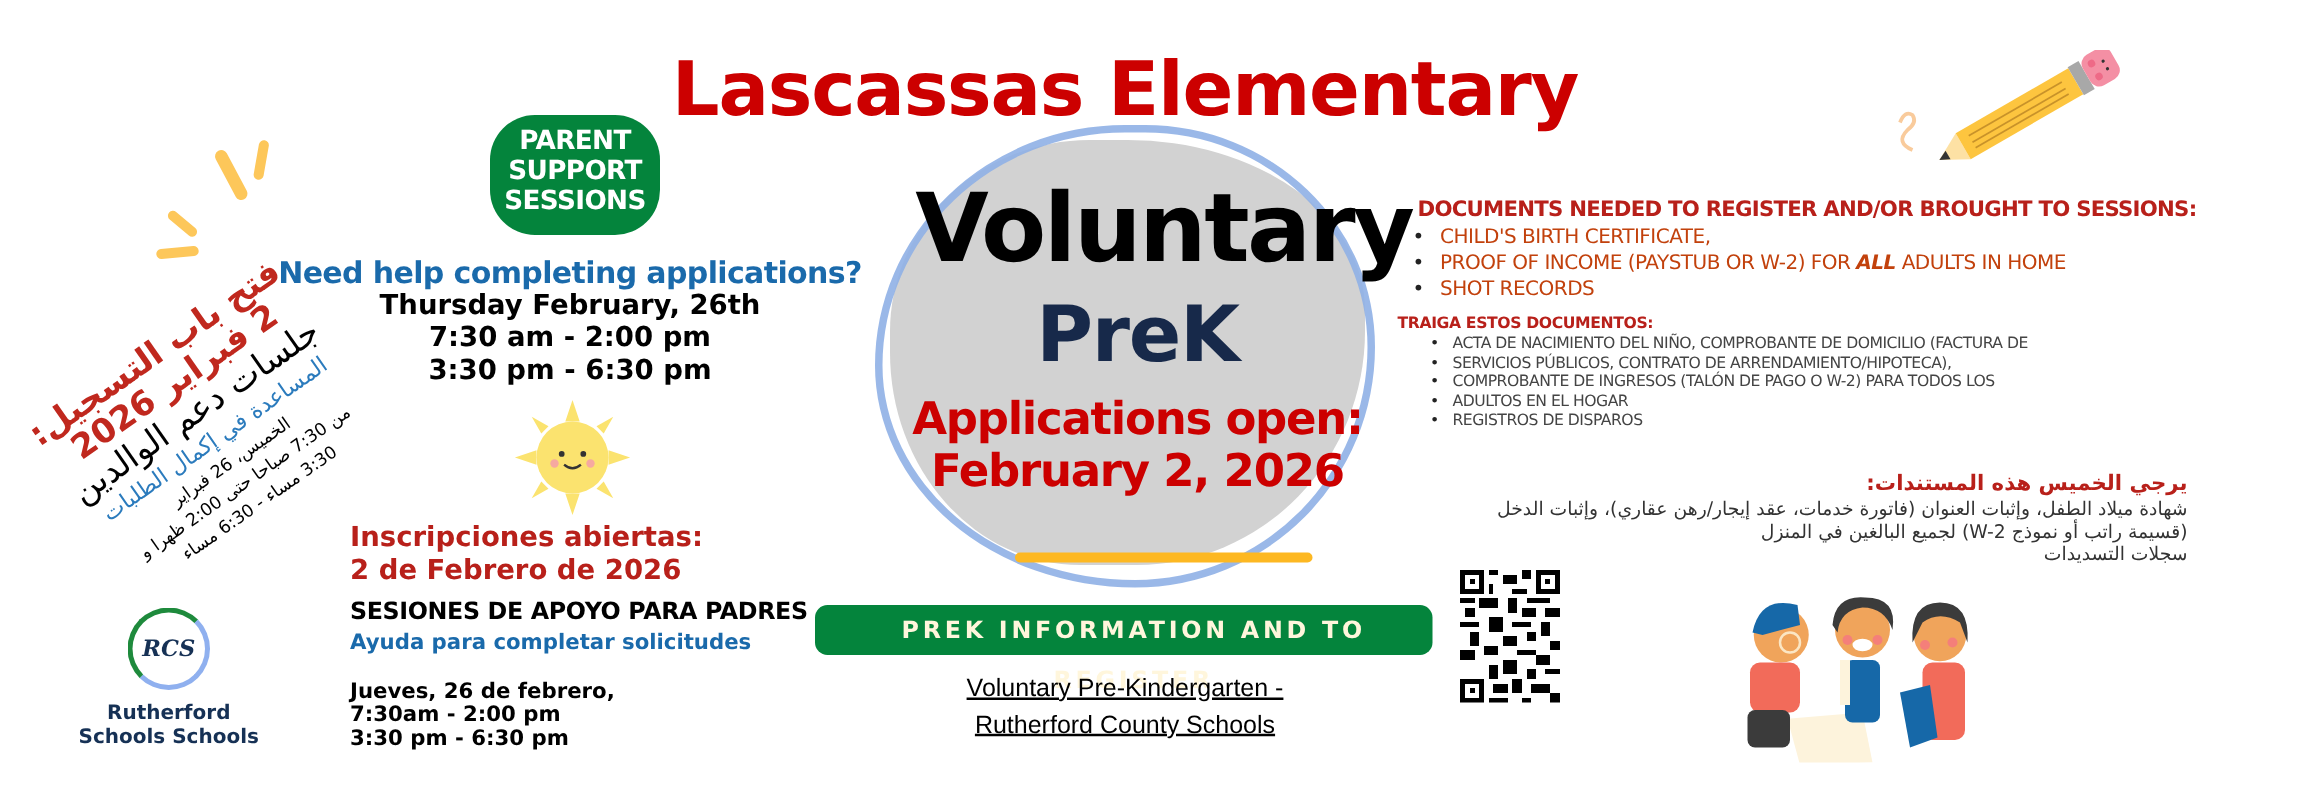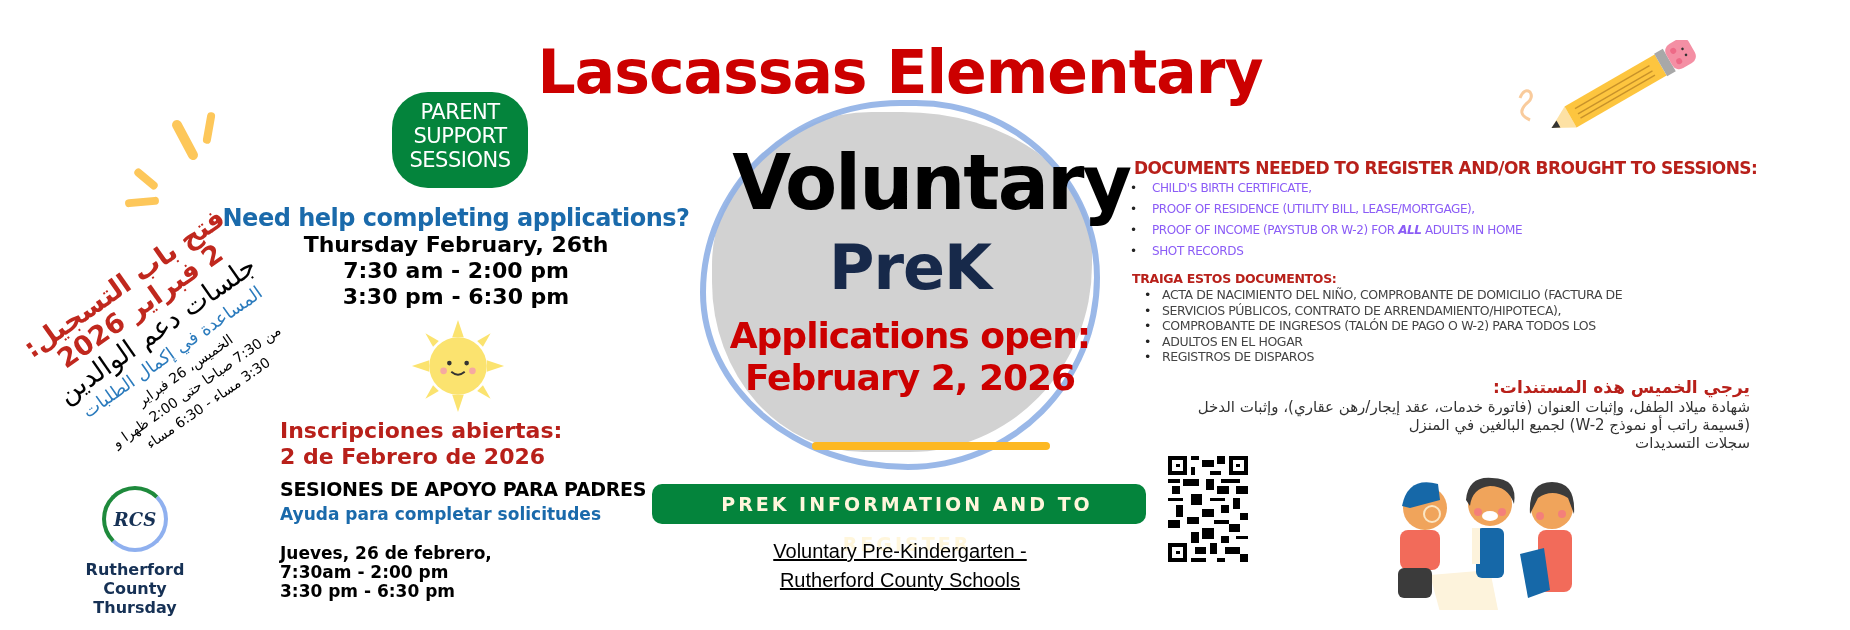--- a/index.html
+++ b/index.html
@@ -4,21 +4,21 @@
 <style>
   * { box-sizing: border-box; margin: 0; padding: 0; }
   html, body { width: 1850px; height: 630px; background: #ffffff; overflow: hidden; }
   body { position: relative; font-family: "Liberation Sans", sans-serif; color: #111; }
   .abs { position: absolute; }
 
   
   .title { left: 520px; top: 36px; width: 760px; text-align: center; font-family: "DejaVu Sans", sans-serif; font-weight: bold; font-size: 60px; color: #cc0000; letter-spacing: -1px; line-height: 72px; }
 
   
-  .pss { left: 392px; top: 92px; width: 136px; height: 96px; background: #04843c; border-radius: 36px; color: #fff; font-family: "DejaVu Sans", sans-serif; font-weight: normal; font-size: 21px; line-height: 24px; text-align: center; padding-top: 8px; letter-spacing: -0.5px; }
+  .pss { left: 392px; top: 92px; width: 136px; height: 96px; background: #04843c; border-radius: 36px; color: #fff; font-family: "DejaVu Sans", sans-serif; font-weight: bold; font-size: 21px; line-height: 24px; text-align: center; padding-top: 8px; letter-spacing: -0.5px; }
 
   
   .ray { background: #fdc75a; border-radius: 6px; }
 
   
   .needhelp { left: 206px; top: 204px; width: 500px; text-align: center; font-family: "DejaVu Sans", sans-serif; font-weight: bold; }
   .needhelp .q { color: #1a6aab; font-size: 24px; line-height: 28px; letter-spacing: -0.5px; }
   .needhelp .l { color: #000; font-size: 22px; line-height: 26px; }
 
   
@@ -50,23 +50,23 @@
   .apps { left: 690px; top: 315px; width: 440px; text-align: center; font-family: "DejaVu Sans", sans-serif; font-weight: bold; font-size: 36px; line-height: 42px; color: #cc0000; letter-spacing: -1px; }
 
   
   .reg-btn { left: 652px; top: 484px; width: 494px; height: 40px; background: #04843c; border-radius: 10px; color: #fff6dc; font-family: "DejaVu Sans", sans-serif; font-weight: bold; font-size: 19px; letter-spacing: 3px; text-align: center; line-height: 40px; cursor: pointer; padding-left: 16px; }
   .reg-link { left: 690px; top: 537px; width: 420px; text-align: center; font-family: "Liberation Sans", sans-serif; font-size: 20px; line-height: 29px; color: #000; text-decoration: underline; cursor: pointer; }
 
   
   .docs { left: 1118px; top: 158px; width: 640px; font-family: "DejaVu Sans", sans-serif; }
   .docs h2 { color: #b8201a; font-size: 17px; line-height: 20px; font-weight: bold; letter-spacing: -0.6px; margin-left: 16px; }
   .docs ul { list-style: none; margin-left: 12px; }
-  .docs ul.en li { color: #8b5cf6; font-size: 12px; line-height: 21px; letter-spacing: -0.4px; position: relative; padding-left: 22px; }
+  .docs ul.en li { color: #c2410c; font-size: 16px; line-height: 21px; letter-spacing: -0.4px; position: relative; padding-left: 22px; }
   .docs ul.en li::before { content: "\2022"; position: absolute; left: 0; color: #222; }
-  .docs h3 { color: #b8201a; font-size: 12.5px; line-height: 16px; font-weight: bold; margin-top: 9px; margin-left: 14px; letter-spacing: -0.3px; }
+  .docs h3 { color: #b8201a; font-size: 12.5px; line-height: 16px; font-weight: bold; margin-top: 9px; letter-spacing: -0.3px; }
   .docs ul.es-list { margin-left: 26px; }
   .docs ul.es-list li { color: #444; font-size: 12.5px; line-height: 15.5px; letter-spacing: -0.4px; position: relative; padding-left: 18px; }
   .docs ul.es-list li::before { content: "\2022"; position: absolute; left: 0; color: #222; }
 
   .ar-docs { left: 1120px; top: 376px; width: 630px; direction: rtl; text-align: right; font-family: "DejaVu Sans", sans-serif; }
   .ar-docs .h { color: #b8201a; font-size: 17px; line-height: 22px; font-weight: bold; }
   .ar-docs .p { color: #333; font-size: 15px; line-height: 18px; }
 
   
   .qr { left: 1168px; top: 456px; width: 80px; height: 106px; }
@@ -138,21 +138,21 @@
   <div class="ar-black">جلسات دعم الوالدين</div>
   <div class="ar-blue">المساعدة في إكمال الطلبات</div>
   <div class="ar-small">الخميس، 26 فبراير</div>
   <div class="ar-small">من 7:30 صباحا حتى 2:00 ظهرا و</div>
   <div class="ar-small">3:30 مساء - 6:30 مساء</div>
 </div>
 
 <div class="abs rcs-logo">
   <div class="rcs-ring">RCS</div>
   <div class="rcs-text">Rutherford</div>
-  <div class="rcs-text" style="margin-top:0">County Thursday</div>
+  <div class="rcs-text" style="margin-top:0">Schools Schools</div>
 </div>
 
 <div class="abs blob"></div>
 <div class="abs ring"></div>
 <div class="abs yellow-stroke"></div>
 
 <div class="abs voluntary">Voluntary</div>
 <div class="abs prek">PreK</div>
 <div class="abs apps">
   <div>Applications open:</div>
@@ -180,21 +180,20 @@
     <circle cx="188" cy="66" r="3" fill="#ee6a87"></circle>
     <circle cx="197" cy="57" r="1.3" fill="#333"></circle>
     <circle cx="197" cy="64" r="1.3" fill="#333"></circle>
   </g>
 </svg>
 
 <div class="abs docs">
   <h2>DOCUMENTS NEEDED TO REGISTER AND/OR BROUGHT TO SESSIONS:</h2>
   <ul class="en">
     <li>CHILD'S BIRTH CERTIFICATE,</li>
-    <li>PROOF OF RESIDENCE (UTILITY BILL, LEASE/MORTGAGE),</li>
     <li><span>PROOF OF INCOME (PAYSTUB OR W-2) FOR</span> <b><i>ALL</i></b> <span>ADULTS IN HOME</span></li>
     <li>SHOT RECORDS</li>
   </ul>
   <h3>TRAIGA ESTOS DOCUMENTOS:</h3>
   <ul class="es-list">
     <li>ACTA DE NACIMIENTO DEL NIÑO, COMPROBANTE DE DOMICILIO (FACTURA DE</li>
     <li>SERVICIOS PÚBLICOS, CONTRATO DE ARRENDAMIENTO/HIPOTECA),</li>
     <li>COMPROBANTE DE INGRESOS (TALÓN DE PAGO O W-2) PARA TODOS LOS</li>
     <li>ADULTOS EN EL HOGAR</li>
     <li>REGISTROS DE DISPAROS</li>

